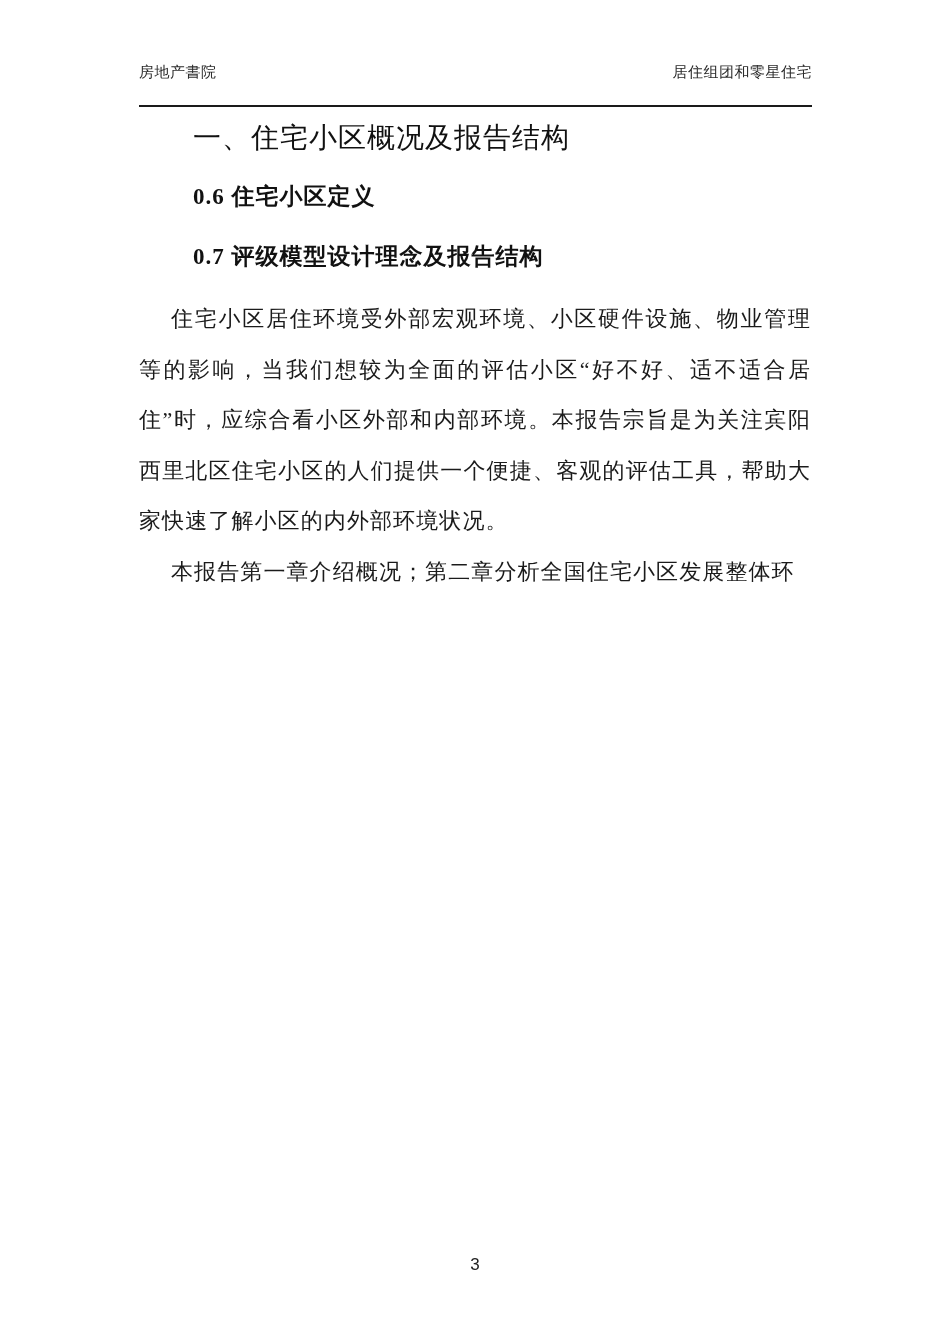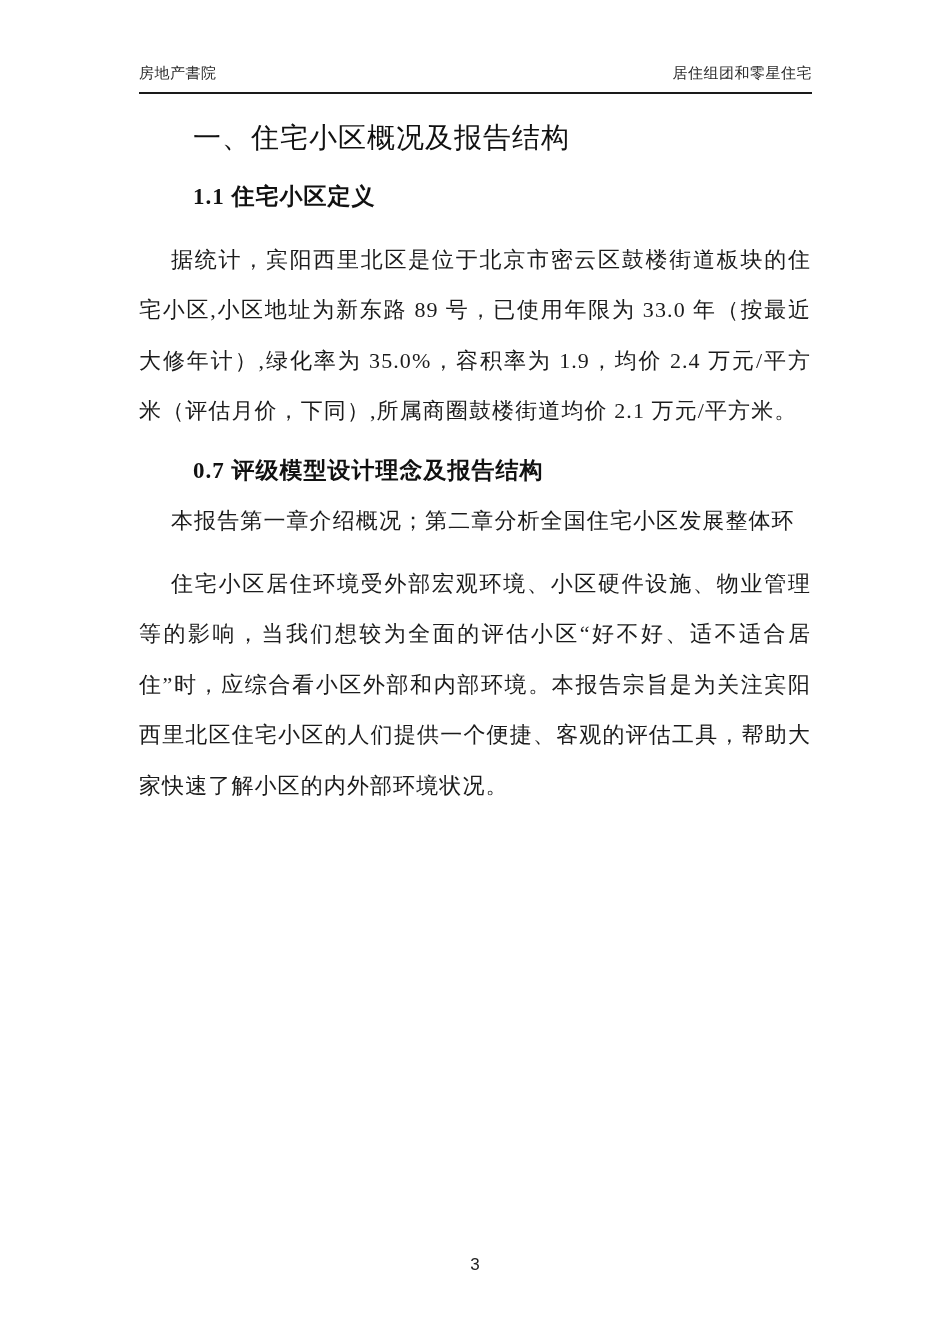--- a/index.html
+++ b/index.html
@@ -18,23 +18,23 @@
   }
   
   .header-row {
     position: absolute;
     left: 139px;
     top: 63px;
     width: 673px;
     display: flex;
     justify-content: space-between;
     align-items: flex-start;
-    padding-bottom: 10px;
+    padding-bottom: 23px;
     border-bottom: 2.5px solid #1a1a1a;
-    font-family: Liberation Sans, sans-serif;
+    font-family: Liberation Serif, serif;
     font-size: 15px;
     line-height: 19px;
     color: #2a2a2a;
     letter-spacing: 0.5px;
   }
   
   .content {
     position: absolute;
     left: 139px;
     top: 104px;
@@ -87,31 +87,30 @@
 
   <div class="header-row">
     <span>房地产書院</span>
     <span>居住组团和零星住宅</span>
   </div>
 
   <div class="content">
 
     <div class="doc-title">一、住宅小区概况及报告结构</div>
 
-    <div class="section-heading">1.1 住宅小区定义</div>
+    <div class="section-heading">0.6 住宅小区定义</div>
 
 
 
-    <p class="body-para">据统计，宾阳西里北区是位于北京市密云区鼓楼街道板块的住宅小区,小区地址为新东路 89 号，已使用年限为 33.0 年（按最近大修年计）,绿化率为 35.0%，容积率为 1.9，均价 2.4 万元/平方米（评估月价，下同）,所属商圈鼓楼街道均价 2.1 万元/平方米。</p>
 
     <div class="section-heading">0.7 评级模型设计理念及报告结构</div>
 
+    <p class="body-para">住宅小区居住环境受外部宏观环境、小区硬件设施、物业管理等的影响，当我们想较为全面的评估小区“好不好、适不适合居住”时，应综合看小区外部和内部环境。本报告宗旨是为关注宾阳西里北区住宅小区的人们提供一个便捷、客观的评估工具，帮助大家快速了解小区的内外部环境状况。</p>
+
     <p class="body-para follow">本报告第一章介绍概况；第二章分析全国住宅小区发展整体环</p>
-
-    <p class="body-para">住宅小区居住环境受外部宏观环境、小区硬件设施、物业管理等的影响，当我们想较为全面的评估小区“好不好、适不适合居住”时，应综合看小区外部和内部环境。本报告宗旨是为关注宾阳西里北区住宅小区的人们提供一个便捷、客观的评估工具，帮助大家快速了解小区的内外部环境状况。</p>
 
   </div>
 
   <div class="footer-row">
     <span>3</span>
   </div>
 
 </div>
 
 </body></html>

